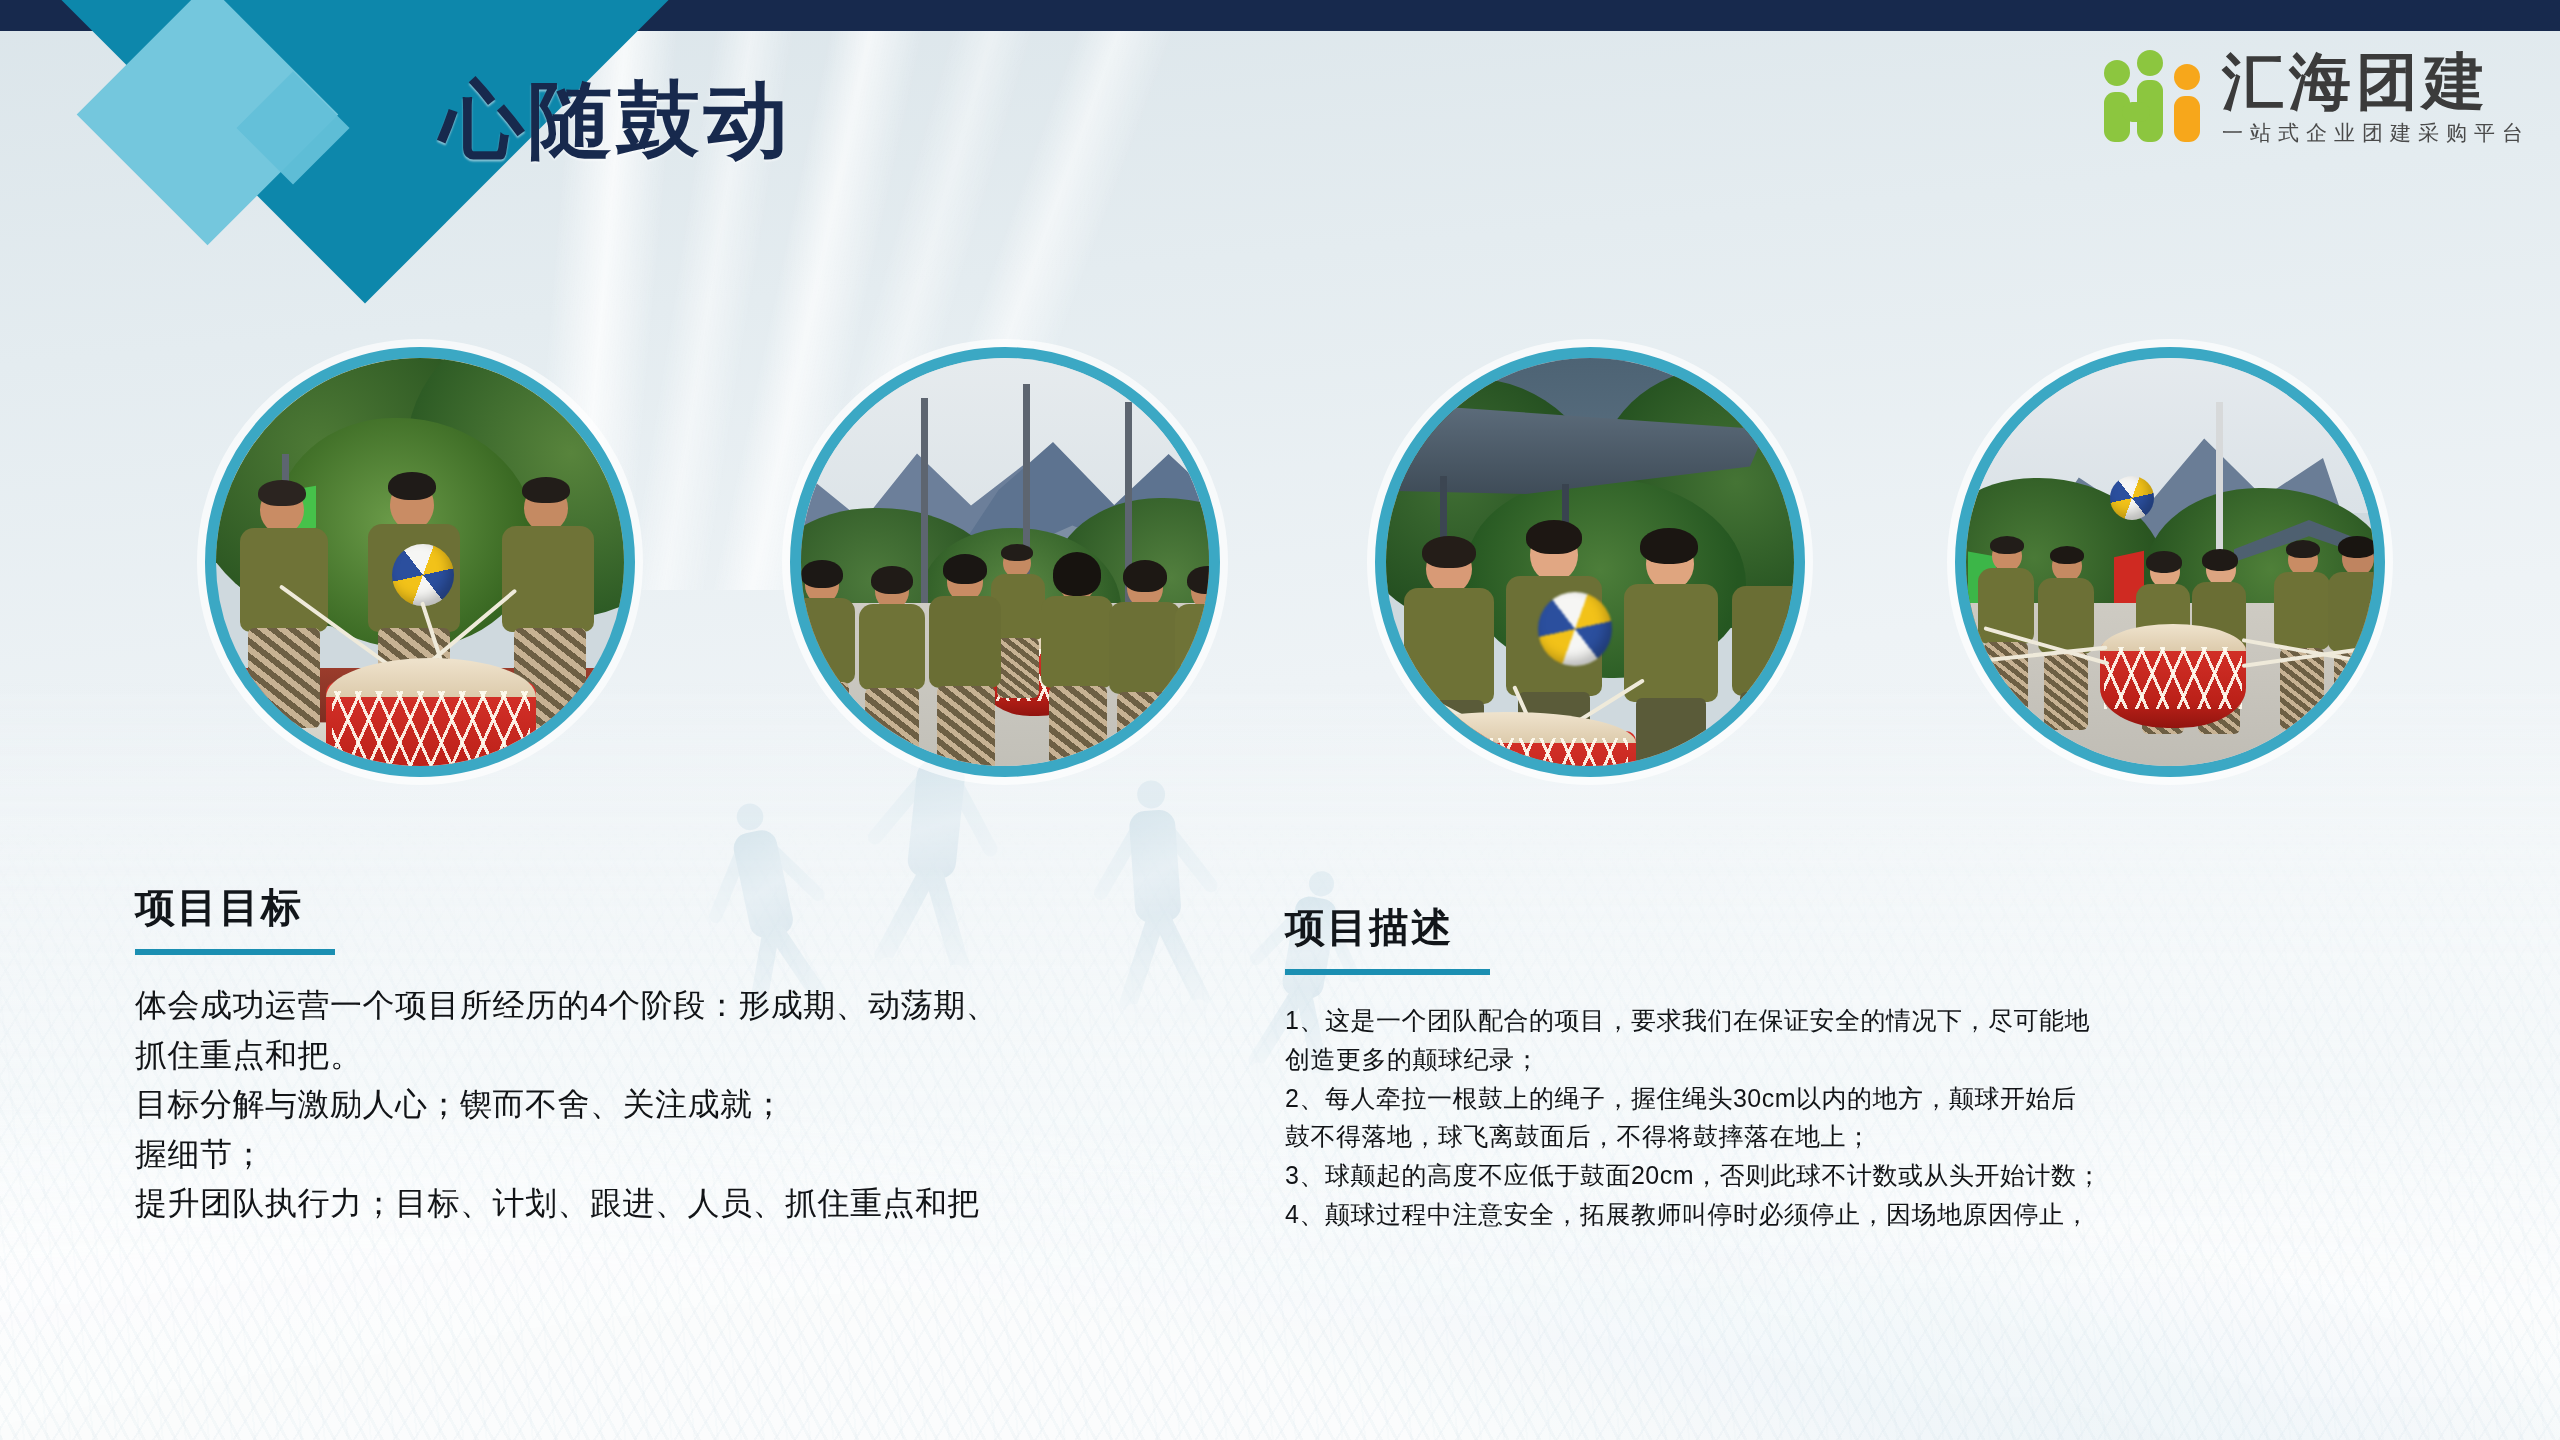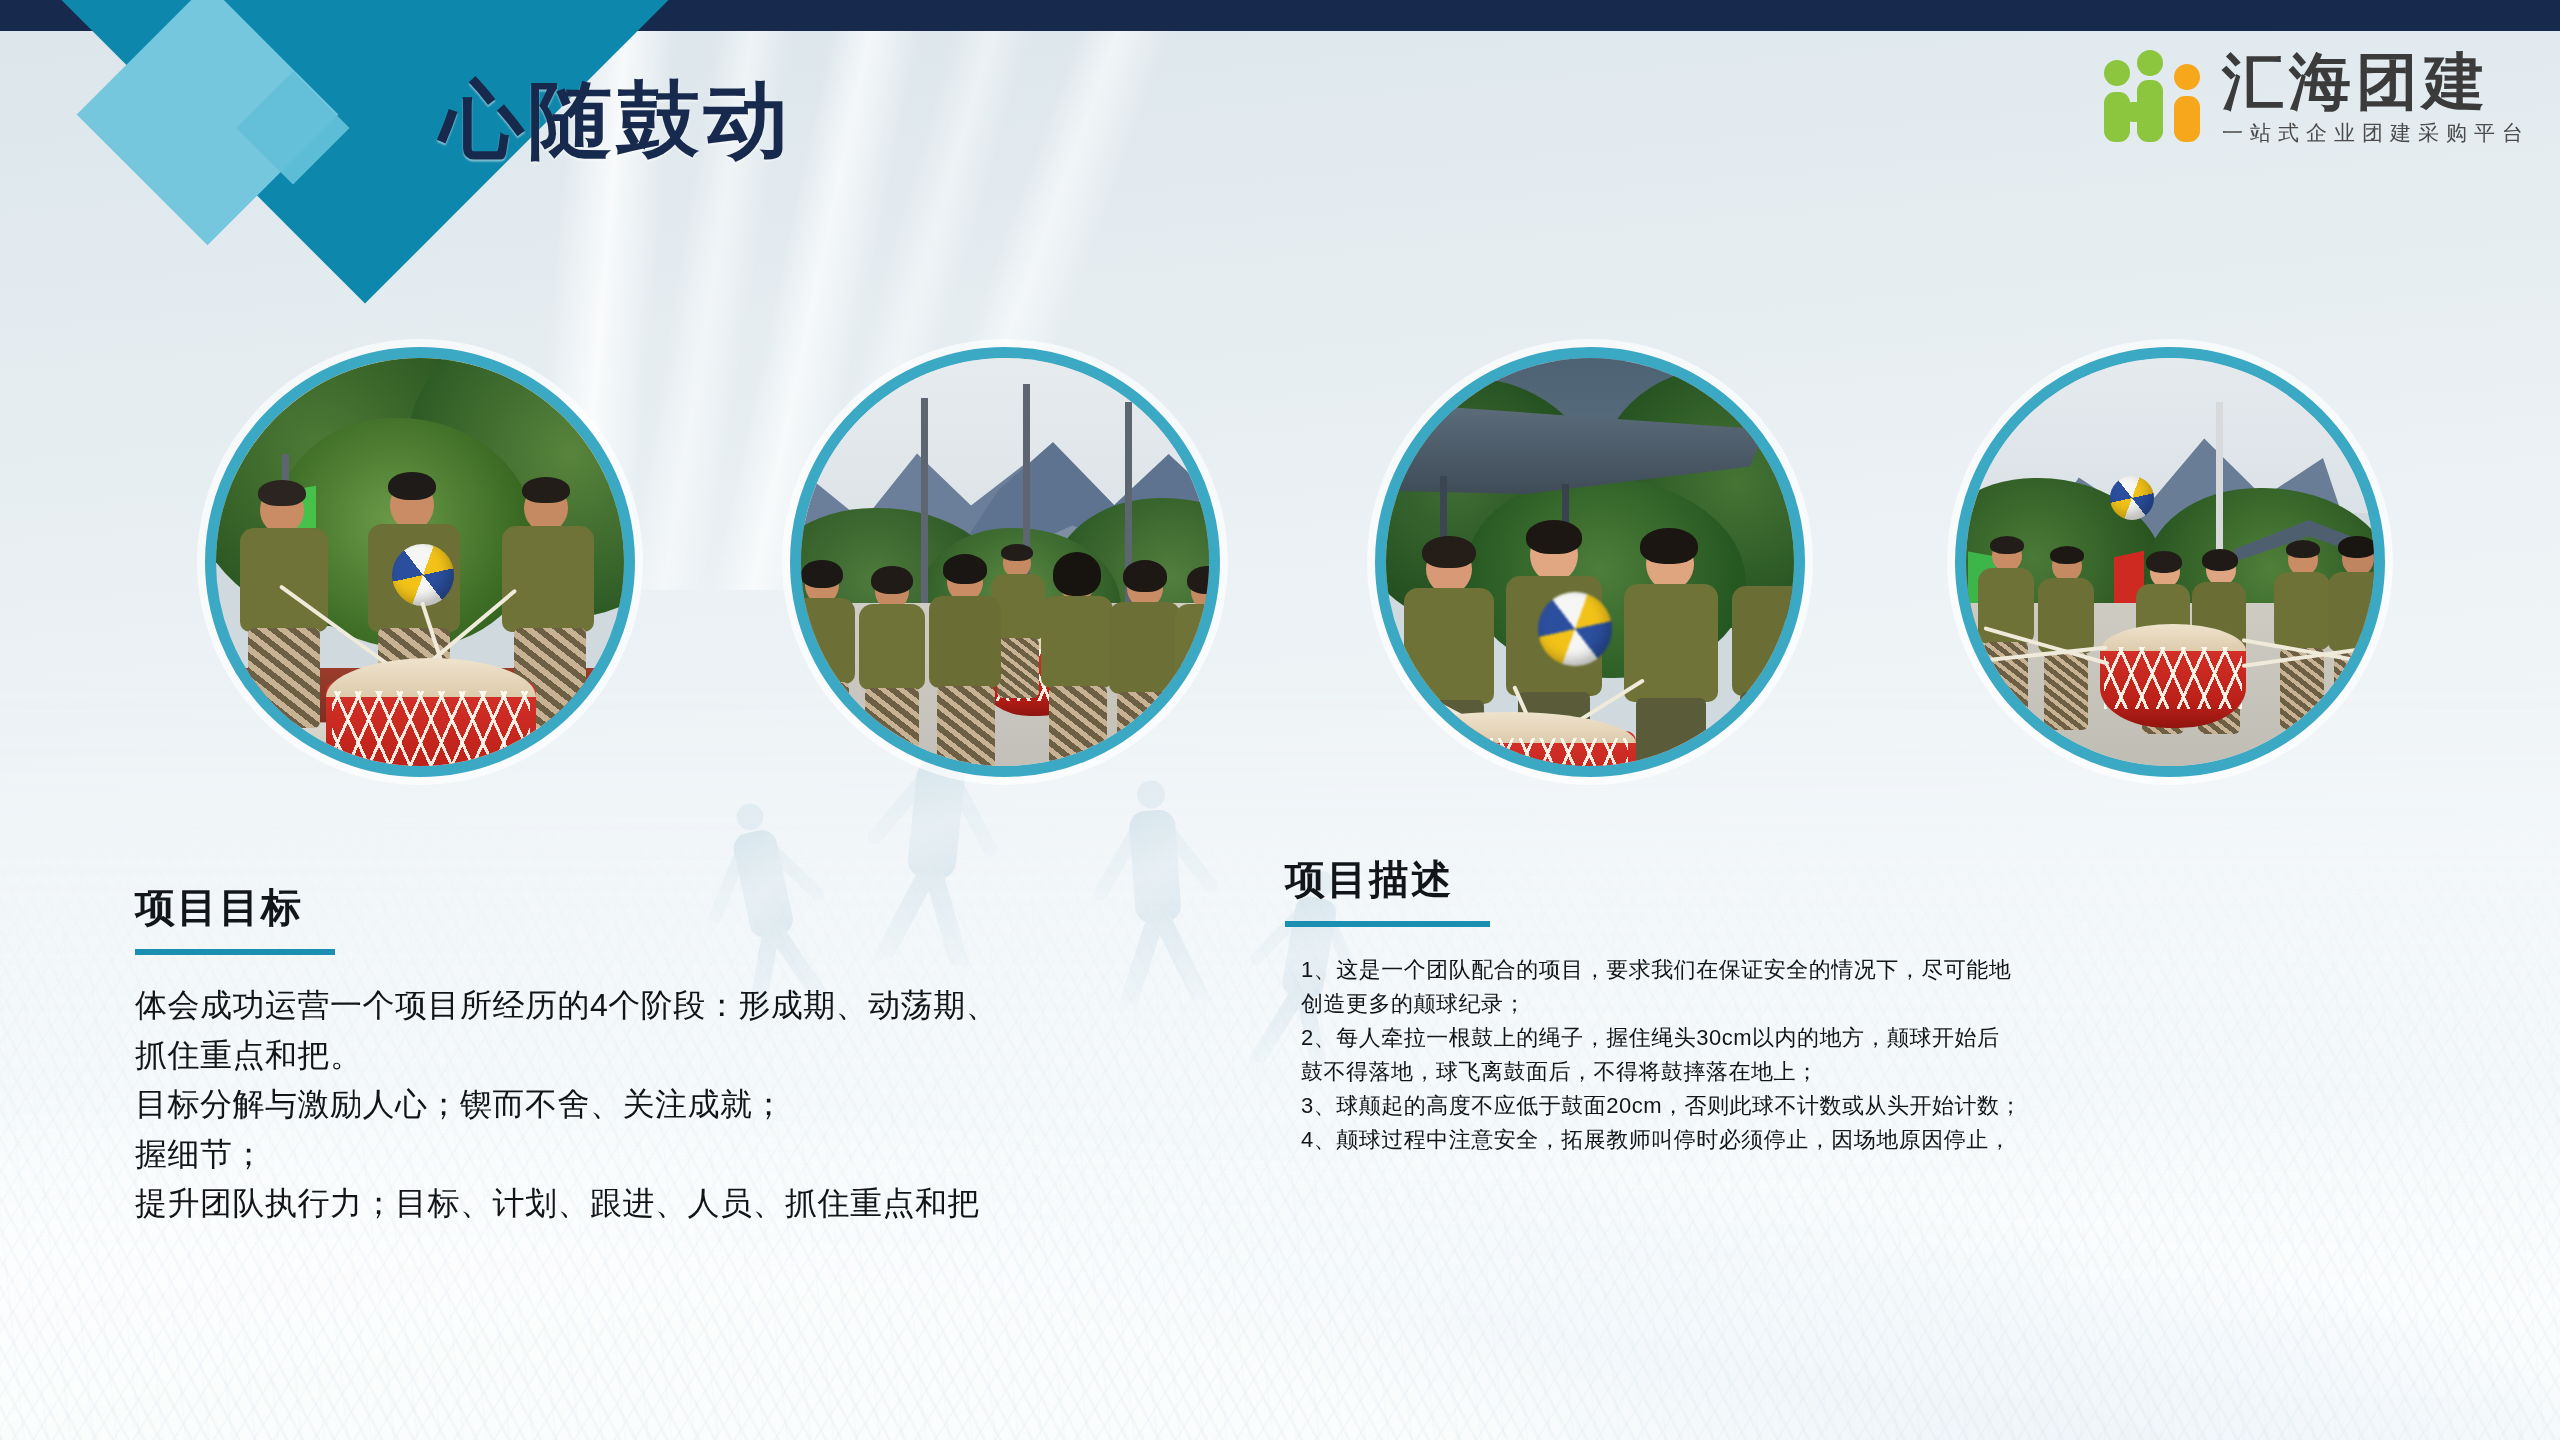--- a/index.html
+++ b/index.html
@@ -122,28 +122,28 @@
       conic-gradient(from 20deg, #f2c219 0 16%, #2b4f9e 16% 34%, #f6f6f4 34% 50%, #f2c219 50% 66%, #2b4f9e 66% 84%, #f6f6f4 84% 100%);
     box-shadow: inset -5px -6px 12px rgba(0,0,0,.25); }
   .rope { position: absolute; height: 4px; background: #efeada; border-radius: 2px; transform-origin: 0 50%; }
   .pole { position: absolute; width: 7px; background: #5d6570; }
   .awning { position: absolute; background: #51606e; }
   .flag { position: absolute; }
 
   
   .col { position: absolute; }
   .col-left  { left: 135px; top: 880px; width: 1020px; }
-  .col-right { left: 1285px; top: 852px; width: 1240px; }
+  .col-right { left: 1285px; top: 900px; width: 1240px; }
   .sec-title { font-size: 40px; font-weight: 700; color: #12161a; letter-spacing: 2px; }
   .rule { margin-top: 14px; height: 6px; background: #1b8fb2; }
   .rule-left  { width: 200px; }
   .rule-right { width: 205px; }
   .body-text { margin-top: 26px; font-size: 32px; line-height: 1.55; color: #121417; letter-spacing: .5px; }
   .body-text p { margin: 0; white-space: nowrap; }
-  .col-right .body-text { font-size: 22px; margin-left: 16px; }
+  .col-right .body-text { font-size: 25px; }
 </style>
 </head>
 <body>
 
 <div id="slide">
 
   <div class="rays"></div>
   <div class="mountains"></div>
   <div class="mountain-texture"></div>
 

